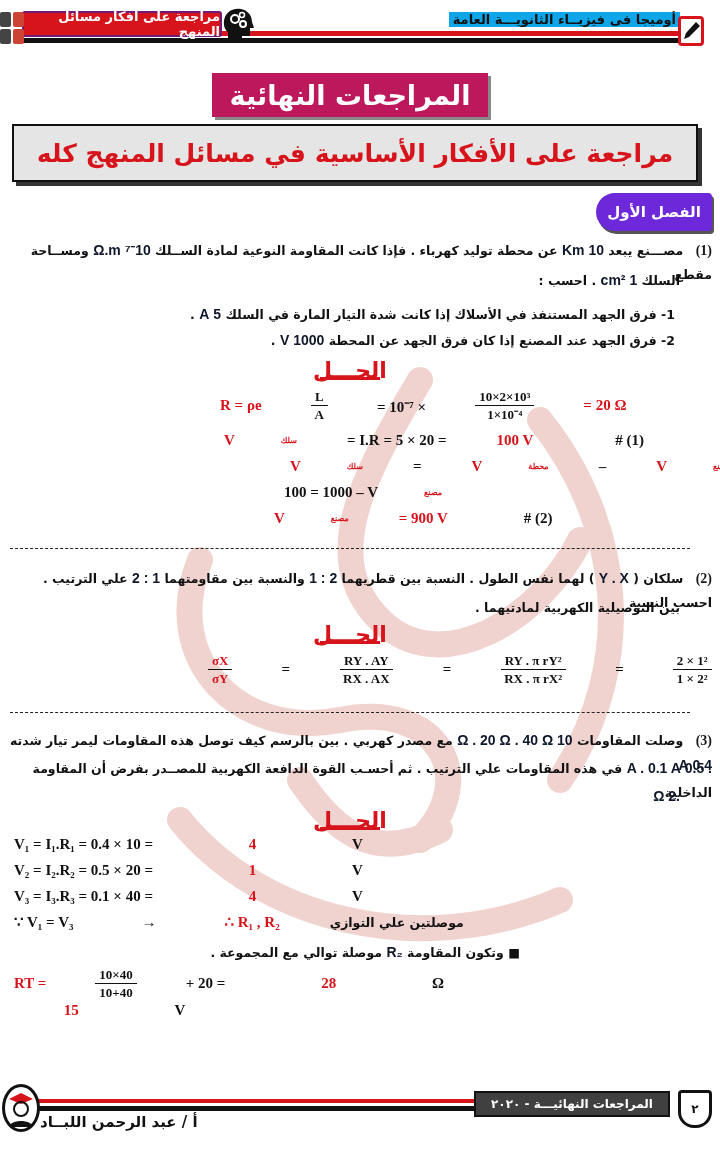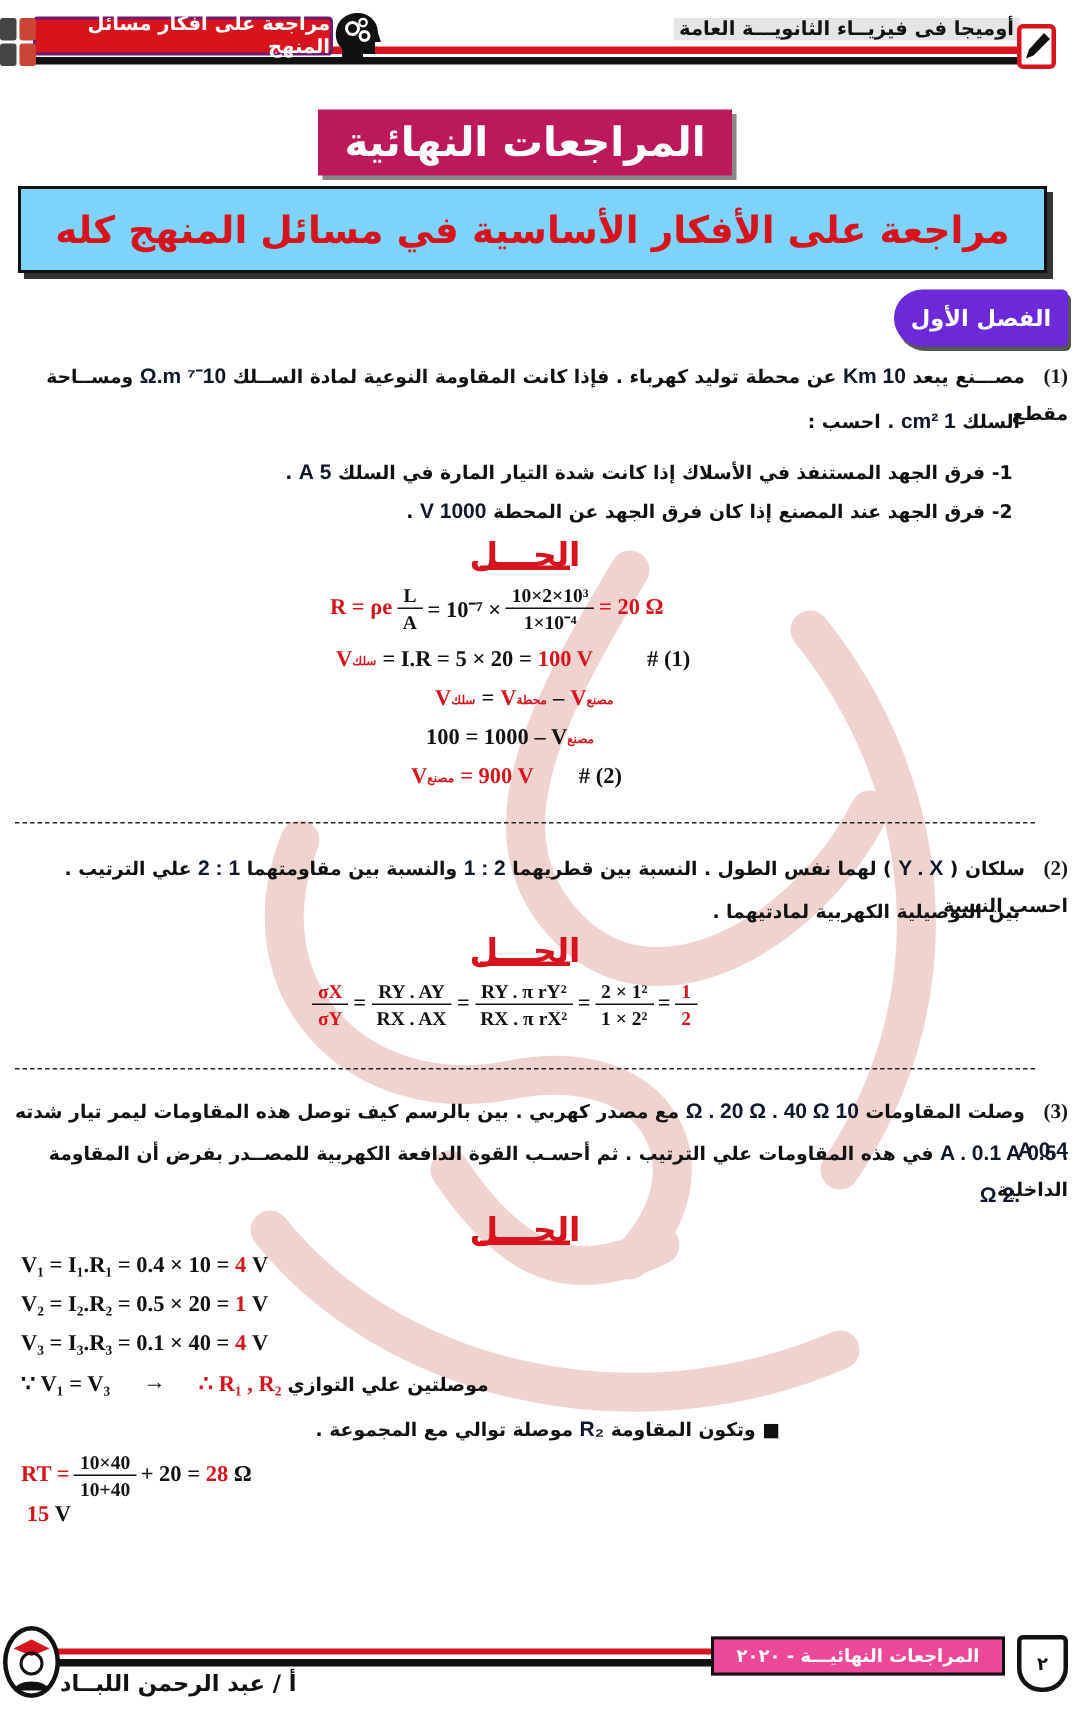--- a/index.html
+++ b/index.html
@@ -10,48 +10,48 @@
 
   
   .hdr { position: absolute; top: 0; left: 0; width: 720px; height: 48px; }
   .hdr-line-red { position: absolute; left: 20px; right: 20px; top: 31px; height: 5px; background: #d7141b; }
   .hdr-line-black { position: absolute; left: 20px; right: 20px; top: 38px; height: 5px; background: #111; }
   .hdr-left-tab { position: absolute; left: 22px; top: 11px; width: 200px; height: 26px; background: #d7141b; border: 2px solid #701a75; border-radius: 3px; color: #fff; font-size: 13px; font-weight: bold; display: flex; align-items: center; justify-content: center; direction: rtl; z-index: 2; }
   .hdr-icons { position: absolute; left: 0; top: 12px; width: 24px; height: 32px; display: grid; grid-template-columns: 1fr 1fr; gap: 2px; z-index: 3; }
   .hdr-icons span { background: #444; border-radius: 2px; font-size: 5px; color: #fff; display: flex; align-items: center; justify-content: center; }
   .hdr-icons span.r { background: #c43; }
   .head-icon { position: absolute; left: 222px; top: 6px; width: 32px; height: 38px; z-index: 3; }
-  .hdr-right-text { position: absolute; right: 40px; top: 12px; font-size: 13px; font-weight: bold; direction: rtl; background: #e5e5e5; padding: 0 4px; z-index: 2; }
+  .hdr-right-text { position: absolute; right: 40px; top: 12px; font-size: 13px; font-weight: bold; direction: rtl; background: #0ea5e9; padding: 0 4px; z-index: 2; }
   .pencil-box { position: absolute; right: 16px; top: 16px; width: 26px; height: 30px; border: 3px solid #d7141b; border-radius: 4px; background: #fff; z-index: 3; }
 
   
   .title-black { position: absolute; left: 212px; top: 73px; width: 276px; height: 44px; background: #be185d; color: #fff; font-size: 27px; font-weight: bold; display: flex; align-items: center; justify-content: center; direction: rtl; box-shadow: 3px 3px 0 #888; }
-  .title-box { position: absolute; left: 12px; top: 124px; width: 686px; height: 58px; border: 2px solid #111; background: #7dd3fc; box-shadow: 4px 4px 0 #333; color: #d7141b; font-size: 25px; font-weight: bold; display: flex; align-items: center; justify-content: center; direction: rtl; }
+  .title-box { position: absolute; left: 12px; top: 124px; width: 686px; height: 58px; border: 2px solid #111; background: #e5e5e5; box-shadow: 4px 4px 0 #333; color: #d7141b; font-size: 25px; font-weight: bold; display: flex; align-items: center; justify-content: center; direction: rtl; }
   .chapter-badge { position: absolute; right: 8px; top: 193px; width: 116px; height: 38px; background: #6d28d9; color: #fff; border-radius: 20px 4px 4px 20px; box-shadow: 2px 3px 0 #555; font-size: 15px; font-weight: bold; display: flex; align-items: center; justify-content: center; direction: rtl; }
 
   
   .q { position: absolute; direction: rtl; font-size: 12.5px; font-weight: bold; line-height: 24px; color: #111; }
   .red { color: #0f172a; font-family: Liberation Sans, sans-serif; font-weight: bold; font-size: 14px; }
   .num { color: #1a1a1a; font-family: "Liberation Serif", serif; font-size: 14px; font-weight: bold; margin-left: 8px; }
   .sol-title { position: absolute; color: #d7141b; font-size: 22px; font-weight: bold; direction: rtl; text-align: center; }
   .sol-title::after { content: ""; display: block; margin: -6px auto 0; width: 60px; height: 3px; background: #d7141b; }
 
-  .eq { position: absolute; font-family: "Liberation Serif", serif; font-weight: bold; font-size: 15px; color: #111; white-space: nowrap; direction: ltr; display: flex; align-items: center; }
+  .eq { position: absolute; font-family: "Liberation Serif", serif; font-weight: bold; font-size: 15px; color: #111; white-space: nowrap; direction: ltr; display: flex; align-items: center; gap: 46px; }
   .eq .r { color: #d7141b; }
   .frac { display: inline-flex; flex-direction: column; align-items: center; margin: 0 3px; vertical-align: middle; }
   .frac .n { padding: 0 4px; border-bottom: 1.5px solid #111; line-height: 17px; font-size: 13px; }
   .frac .d { padding: 0 4px; line-height: 17px; font-size: 13px; }
   sub { font-size: 8px; }
 
   .dash { position: absolute; left: 10px; width: 680px; border-top: 1.5px dashed #222; }
 
   
   .ftr-line-red { position: absolute; left: 30px; right: 60px; top: 1099px; height: 4px; background: #d7141b; }
   .ftr-line-black { position: absolute; left: 30px; right: 60px; top: 1106px; height: 5px; background: #111; }
-  .ftr-tab { position: absolute; right: 50px; top: 1091px; width: 196px; height: 26px; background: #ec4899; border: 2px solid #111; color: #fff; font-size: 12px; font-weight: bold; display: flex; align-items: center; justify-content: center; direction: rtl; z-index: 2; }
+  .ftr-tab { position: absolute; right: 50px; top: 1091px; width: 196px; height: 26px; background: #404040; border: 2px solid #111; color: #fff; font-size: 12px; font-weight: bold; display: flex; align-items: center; justify-content: center; direction: rtl; z-index: 2; }
   .ftr-shield { position: absolute; right: 8px; top: 1090px; width: 34px; height: 38px; border: 3px solid #111; border-radius: 4px 4px 16px 16px; background: #fff; font-size: 12px; font-weight: bold; display: flex; align-items: center; justify-content: center; z-index: 2; }
   .ftr-author { position: absolute; left: 40px; top: 1113px; font-size: 15px; font-weight: bold; direction: rtl; }
   .ftr-avatar { position: absolute; left: 2px; top: 1084px; width: 38px; height: 48px; border: 3px solid #111; border-radius: 50%; background: #fff; z-index: 2; }
 </style>
 </head>
 <body>
 
 <svg class="watermark" viewBox="0 0 560 620">
   <g fill="none" stroke="#c0392b" stroke-width="26" stroke-linecap="round">
     <path d="M300 20 C 240 120, 200 200, 260 260 C 320 320, 420 260, 460 180"></path>

